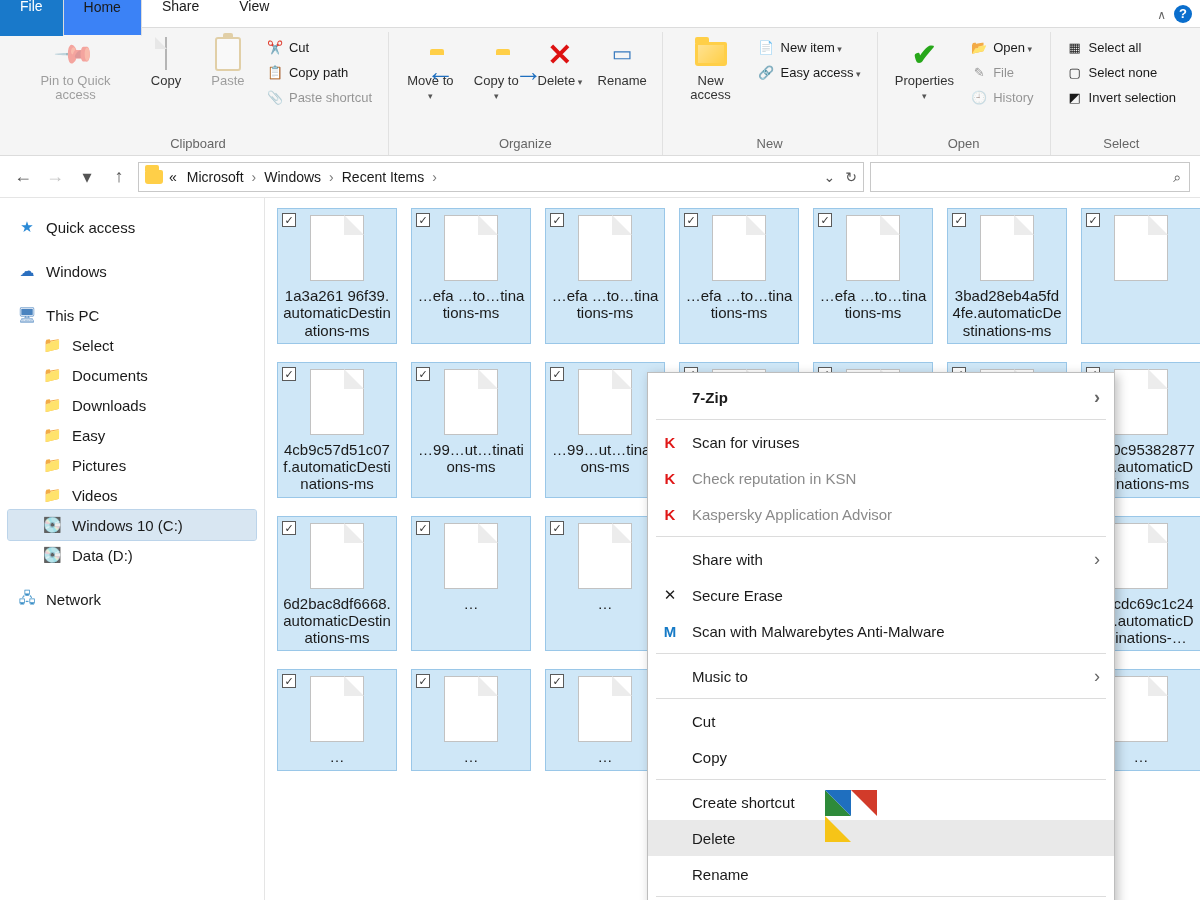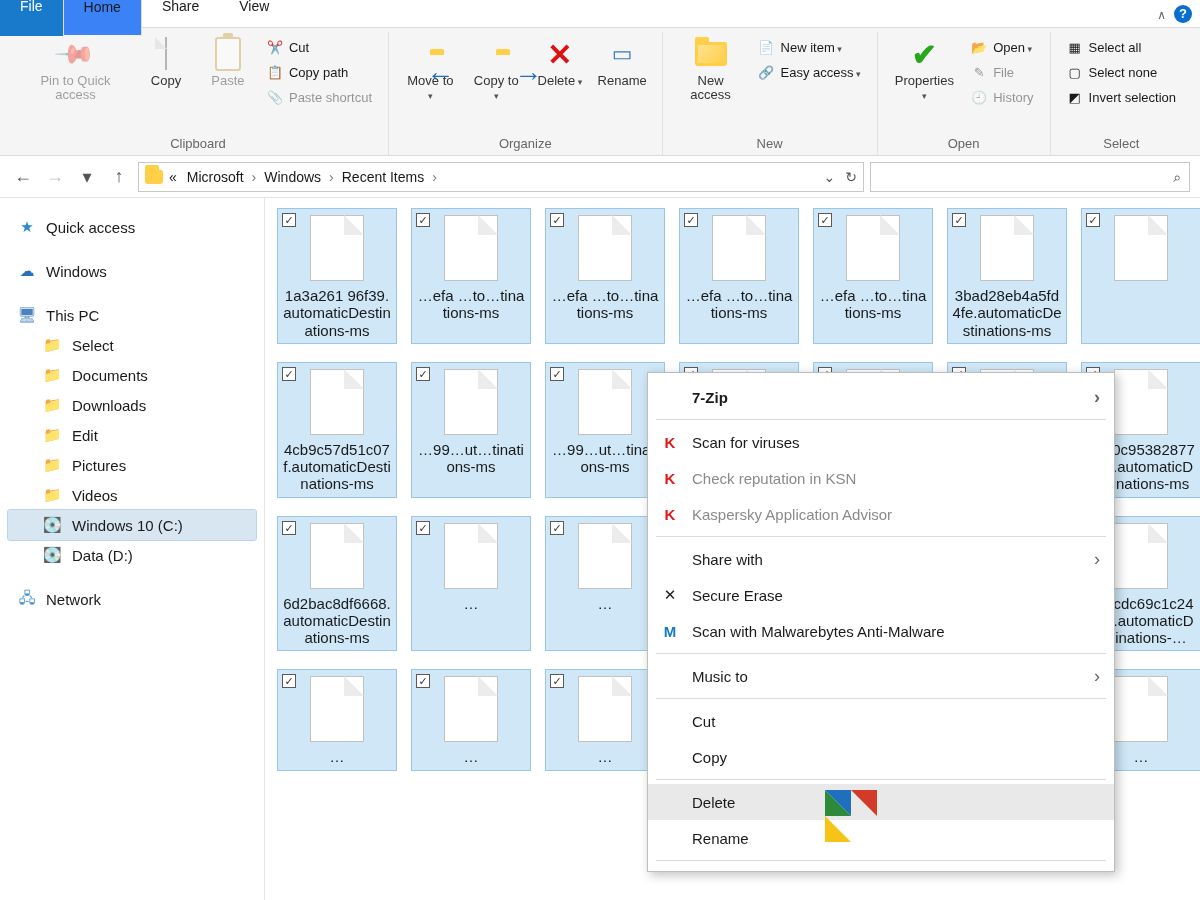--- a/index.html
+++ b/index.html
@@ -280,21 +280,21 @@
     <div class="nav-item indent1">
         <span class="nicon nfolder">📁</span>
         <span>Documents</span>
       </div>
     <div class="nav-item indent1">
         <span class="nicon nfolder">📁</span>
         <span>Downloads</span>
       </div>
     <div class="nav-item indent1">
         <span class="nicon nfolder">📁</span>
-        <span>Edit</span>
+        <span>Easy</span>
       </div>
     <div class="nav-item indent1">
         <span class="nicon nfolder">📁</span>
         <span>Pictures</span>
       </div>
     <div class="nav-item indent1">
         <span class="nicon nfolder">📁</span>
         <span>Videos</span>
       </div>
     <div class="nav-item indent1 sel">
@@ -492,20 +492,23 @@
           <span class="exp">›</span>
         </div>
       <div class="ctx-sep"></div>
       <div class="ctx-item">
           <span>Cut</span>
         </div>
       <div class="ctx-item">
           <span>Copy</span>
         </div>
       <div class="ctx-sep"></div>
+      <div class="ctx-item">
+          <span>Create shortcut</span>
+        </div>
       <div class="ctx-item hover">
           <span>Delete</span>
         </div>
       <div class="ctx-item">
           <span>Rename</span>
         </div>
       <div class="ctx-sep"></div>
 
     </div>
 

